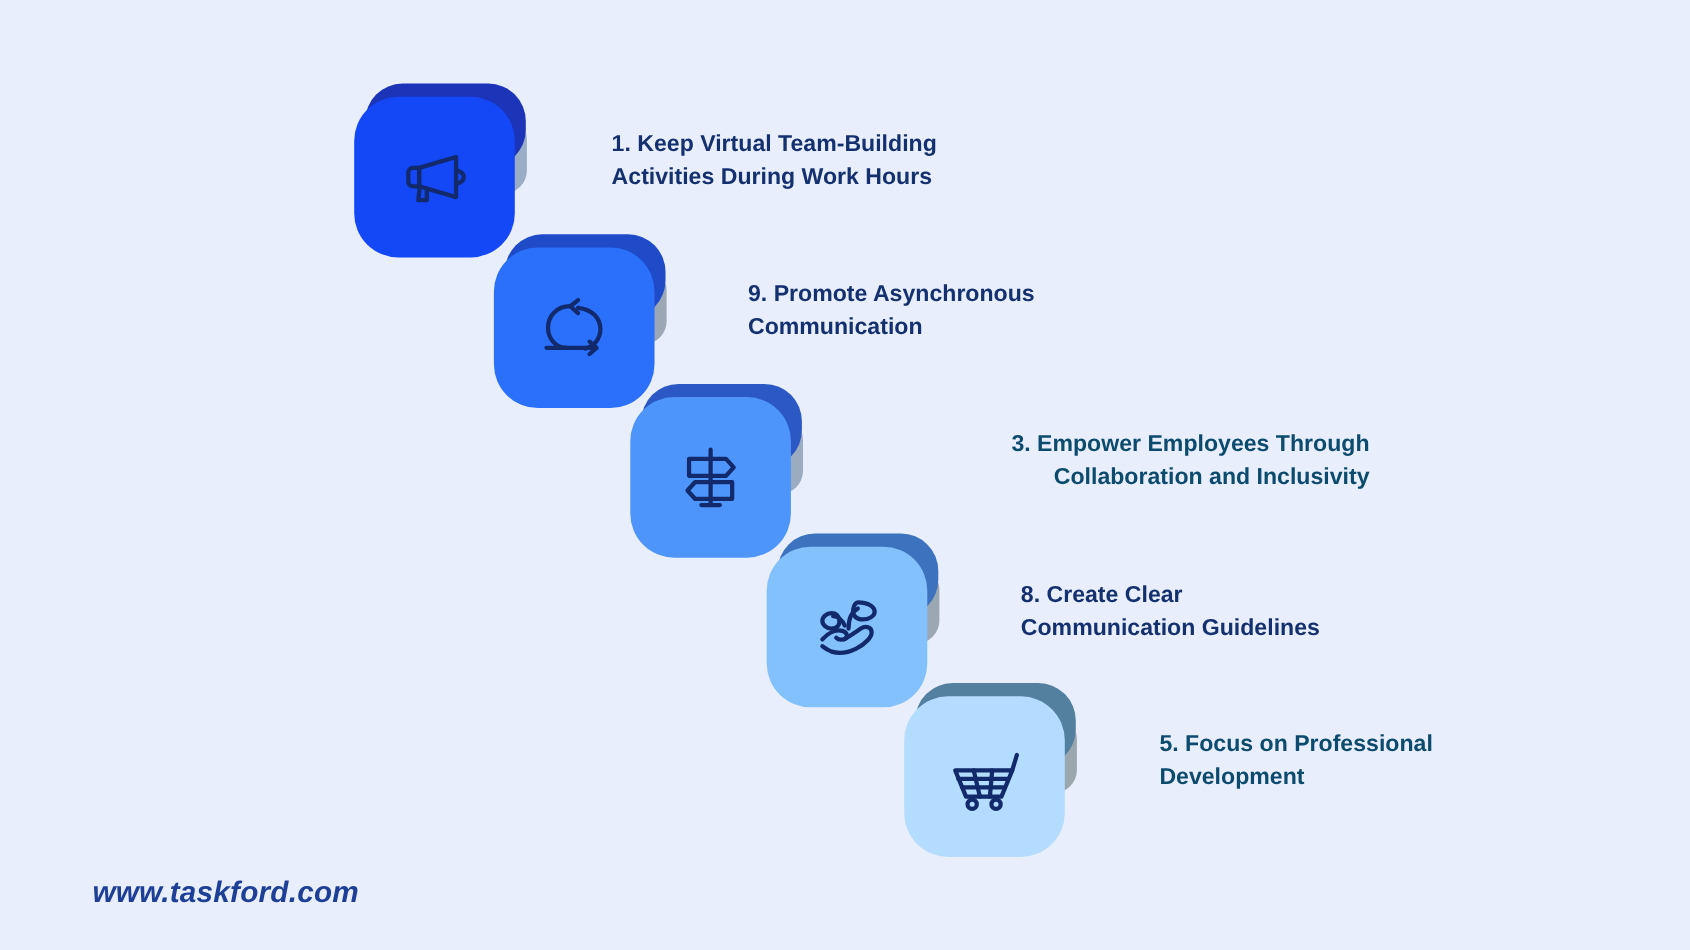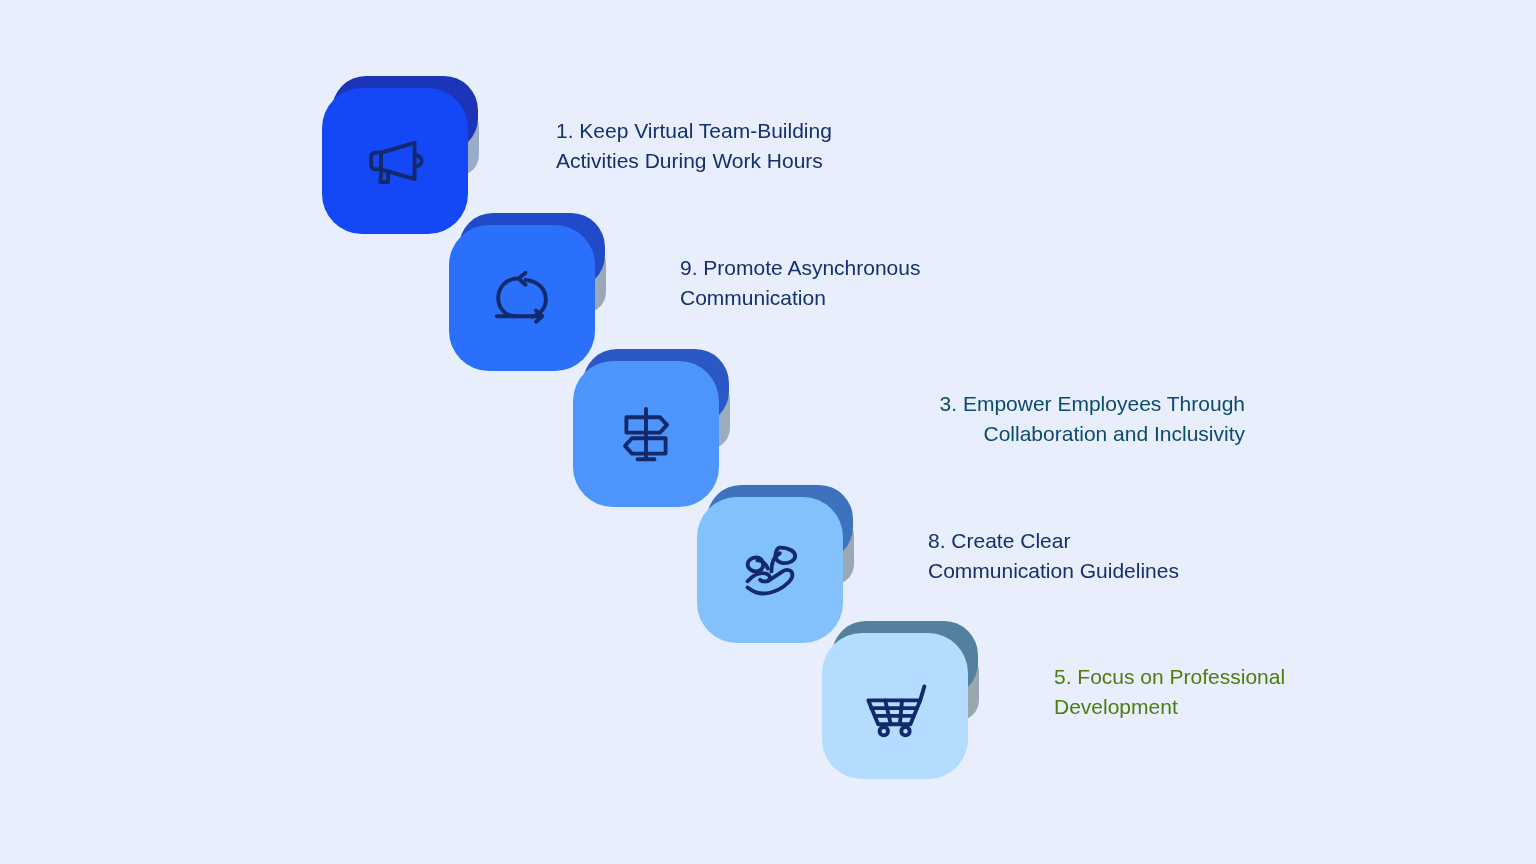--- a/index.html
+++ b/index.html
@@ -97,21 +97,21 @@
     stroke: #12296b;
     stroke-width: 5.5;
     stroke-linecap: round;
     stroke-linejoin: round;
   }
 
   .step-label {
     position: absolute;
     font-size: 21px;
     line-height: 1.45;
-    font-weight: 400;
+    font-weight: 700;
     color: #14306f;
     white-space: pre-line;
   }
 
   
   #step-1 .card-wrap { left: 322px; top: 88px; }
   #step-1 .step-label { left: 556px; top: 116px; width: 430px; }
 
   #step-2 .card-wrap { left: 449px; top: 225px; }
   #step-2 .step-label { left: 680px; top: 253px; width: 400px; }
@@ -222,18 +222,19 @@
             <path class="icon-stroke" d="M16 53 L81 53" style="stroke: rgb(18, 41, 107);"></path>
             <path class="icon-stroke" d="M21 64 L76 64" style="stroke: rgb(18, 41, 107);"></path>
             <path class="icon-stroke" d="M36 42 L44 76" style="stroke: rgb(18, 41, 107);"></path>
             <path class="icon-stroke" d="M60 42 L57 76" style="stroke: rgb(18, 41, 107);"></path>
             <circle class="icon-stroke" cx="34" cy="86" r="6" style="stroke: rgb(18, 41, 107);"></circle>
             <circle class="icon-stroke" cx="65" cy="86" r="6" style="stroke: rgb(18, 41, 107);"></circle>
           </svg>
         </span>
       </div>
     </div>
-    <div class="step-label" style="color: #4d7c0f;">5. Focus on Professional
+    <div class="step-label" style="color: #0c4a6e;">5. Focus on Professional
 Development</div>
   </div>
 
+  <div class="site-url" style="color: rgb(29, 63, 150);">www.taskford.com</div>
 
 </div>
 
 </body></html>

